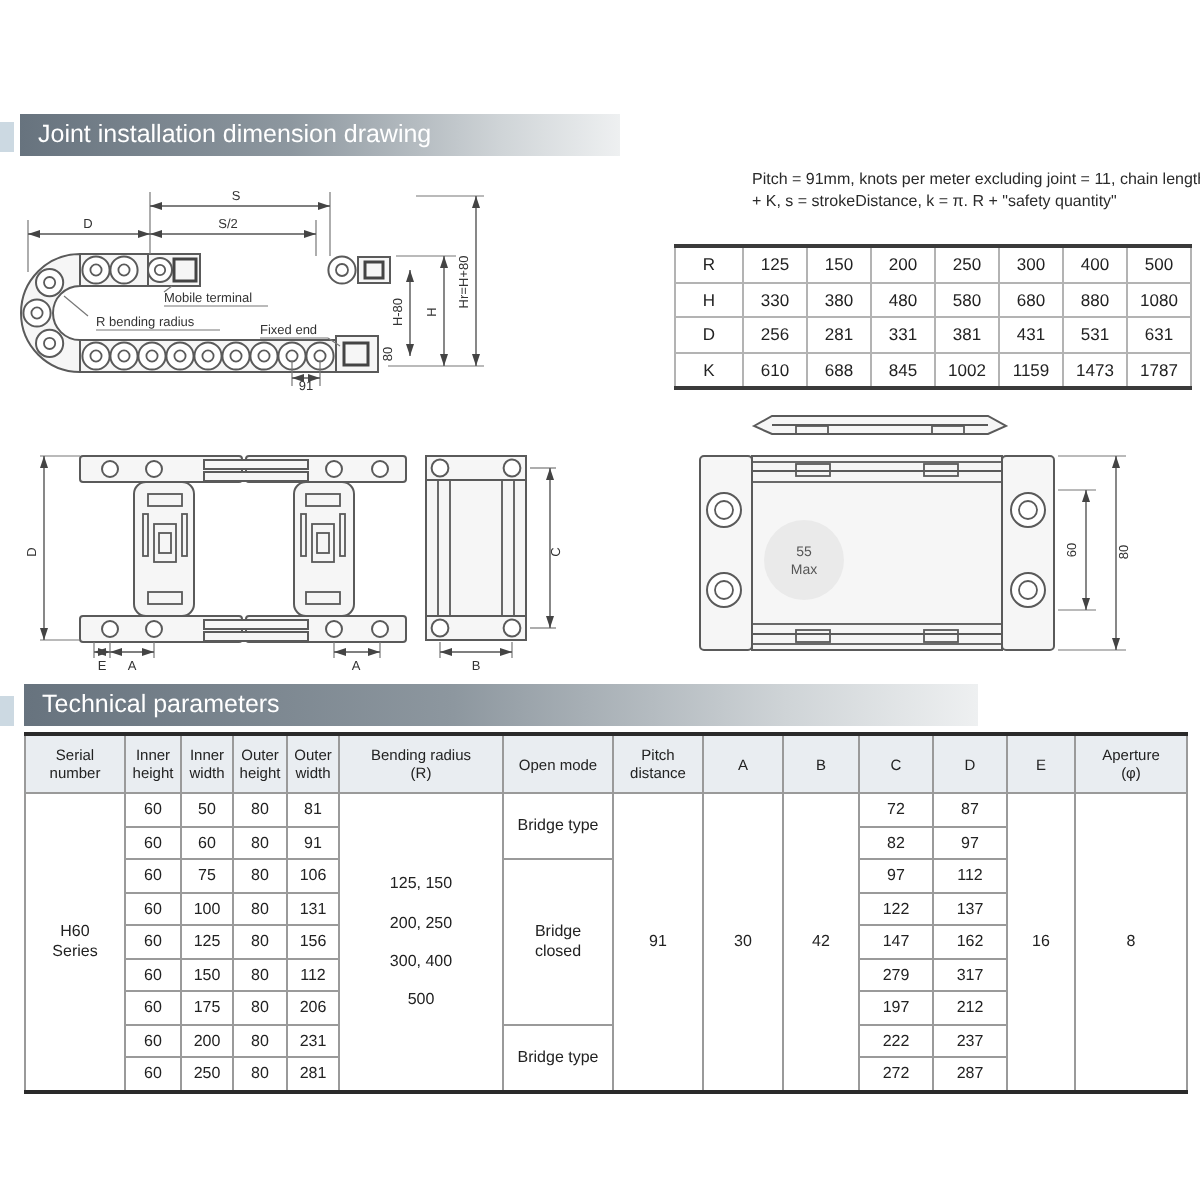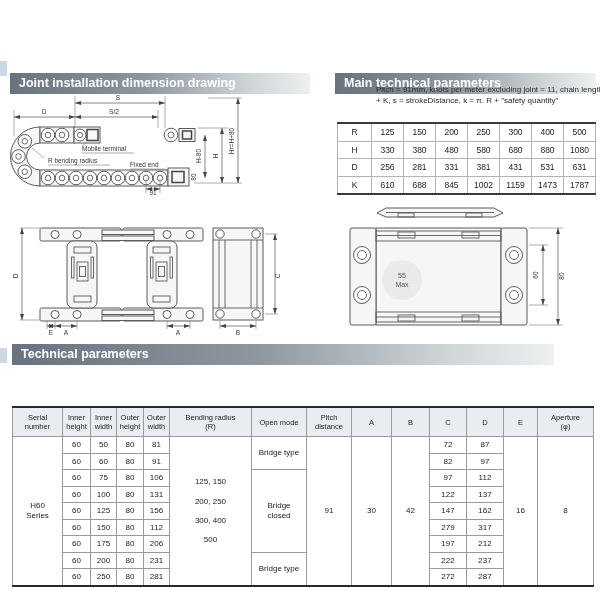--- a/index.html
+++ b/index.html
@@ -1,36 +1,36 @@
 <!DOCTYPE html>
 <html><head>
 <meta charset="utf-8">
 <style>
   html,body{margin:0;padding:0;background:#fff;}
   #page{position:relative;width:600px;height:600px;background:#ffffff;overflow:hidden;
         font-family:"Liberation Sans","DejaVu Sans",sans-serif;color:#222;}
 
   
   .bar{position:absolute;height:21px;line-height:21px;padding-left:9px;box-sizing:border-box;
-       font-size:12.5px;font-weight:bold;color:#fff;
-       background:linear-gradient(90deg,#67737e 0%,#8d979f 45%,#cfd4d7 80%,#eef0f1 100%);margin-top:16px;}
+       font-size:12.5px;font-weight:normal;color:#fff;
+       background:linear-gradient(90deg,#67737e 0%,#8d979f 45%,#cfd4d7 80%,#eef0f1 100%);}
   .accent{position:absolute;width:7px;height:15px;background:#ccd9e2;}
 
   
   #main-note{position:absolute;left:337px;top:84px;width:258px;font-size:8px;line-height:1.4;color:#2a2a2a;margin-left:39px;}
 
   
   #param-table{position:absolute;left:337px;top:122px;width:258px;border-collapse:collapse;table-layout:fixed;
                border-top:2px solid #3a3a3a;border-bottom:2px solid #3a3a3a;}
   #param-table td{border:1px solid #b3b3b3;height:16.5px;text-align:center;font-size:8.5px;color:#222;padding:0;}
   #param-table tr td:first-child{border-left:1px solid #b3b3b3;}
 
   
   #tech-table{position:absolute;left:12px;top:366px;width:581px;border-collapse:collapse;table-layout:fixed;
-              border-top:2px solid #2a2a2a;border-bottom:2px solid #2a2a2a;margin-top:40px;}
+              border-top:2px solid #2a2a2a;border-bottom:2px solid #2a2a2a;}
   #tech-table th{background:#e9edf1;font-weight:normal;font-size:7.5px;line-height:1.2;height:28px;
                  border:1px solid #9a9a9a;white-space:pre-line;padding:0 1px;color:#222;}
   #tech-table td{border:1px solid #9a9a9a;height:15.5px;text-align:center;font-size:8px;color:#222;padding:0;}
   #tech-table td.pre{white-space:pre-line;line-height:1.25;}
   #tech-table td.radius{line-height:2.4;}
 
   
   svg{position:absolute;}
   .oln{fill:#f6f6f6;stroke:#5a5a5a;stroke-width:1;}
   .wht{fill:#ffffff;stroke:#5a5a5a;stroke-width:1;}
@@ -43,21 +43,20 @@
   text.gy{font-family:"Liberation Sans",sans-serif;font-size:7px;fill:#555;}
 </style>
 </head>
 <body>
 
 <div id="page">
 
   <div class="accent" style="left:0;top:61px;"></div>
   <div class="bar" style="left:10px;top:57px;width:300px;">Joint installation dimension drawing</div>
 
-  <div class="bar" style="left:335px;top:57px;width:261px;">Main technical parameters</div>
 
   <svg style="left:8px;top:84px;" width="310" height="112" viewBox="0 0 310 112">
     <defs>
       <marker id="m1" markerUnits="userSpaceOnUse" markerWidth="7" markerHeight="6" refX="6.5" refY="2.5" orient="auto-start-reverse">
         <path d="M0.5,0.5 L6.5,2.5 L0.5,4.5 Z" fill="#444"></path>
       </marker>
     </defs>
 
     <path class="oln" d="M32,43 A29.5,29.5 0 0 0 32,102 L32,86 A13.5,13.5 0 0 1 32,59 Z"></path>
     <rect class="oln" x="32" y="43" width="34" height="16"></rect>
@@ -330,21 +329,21 @@
       <line class="dim" x1="203" y1="48" x2="203" y2="108" marker-start="url(#m3)" marker-end="url(#m3)"></line>
       <line class="ext" x1="189" y1="31" x2="223" y2="31"></line>
         <line class="ext" x1="189" y1="128" x2="223" y2="128"></line>
       <line class="dim" x1="218" y1="31" x2="218" y2="128" marker-start="url(#m3)" marker-end="url(#m3)"></line>
     </g>
     <text class="dm" x="198" y="78" text-anchor="middle" transform="rotate(-90 198 78)">60</text>
     <text class="dm" x="224" y="79" text-anchor="middle" transform="rotate(-90 224 79)">80</text>
   </svg>
 
   <div class="accent" style="left:0;top:348px;"></div>
-  <div class="bar" style="left:12px;top:328px;width:542px;">Technical parameters</div>
+  <div class="bar" style="left:12px;top:342px;width:477px;">Technical parameters</div>
 
   <table id="tech-table">
     <colgroup>
       <col style="width:50px">
         <col style="width:28px">
         <col style="width:26px">
         <col style="width:27px">
       <col style="width:26px">
         <col style="width:82px">
         <col style="width:55px">

